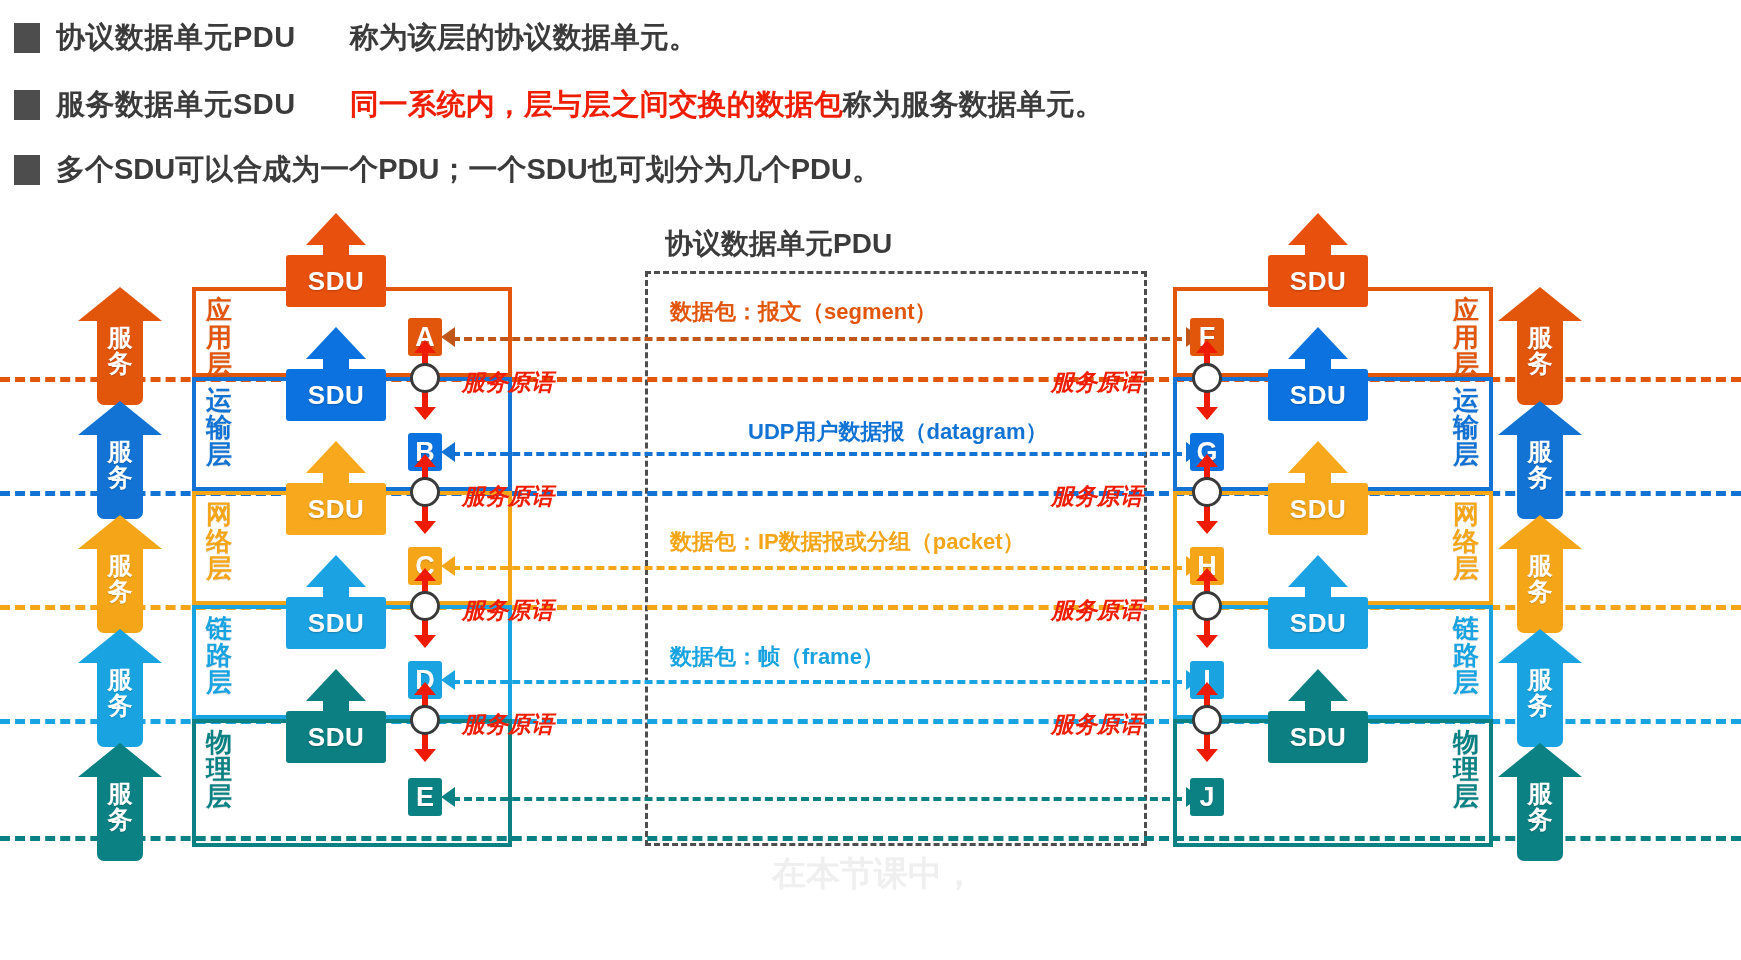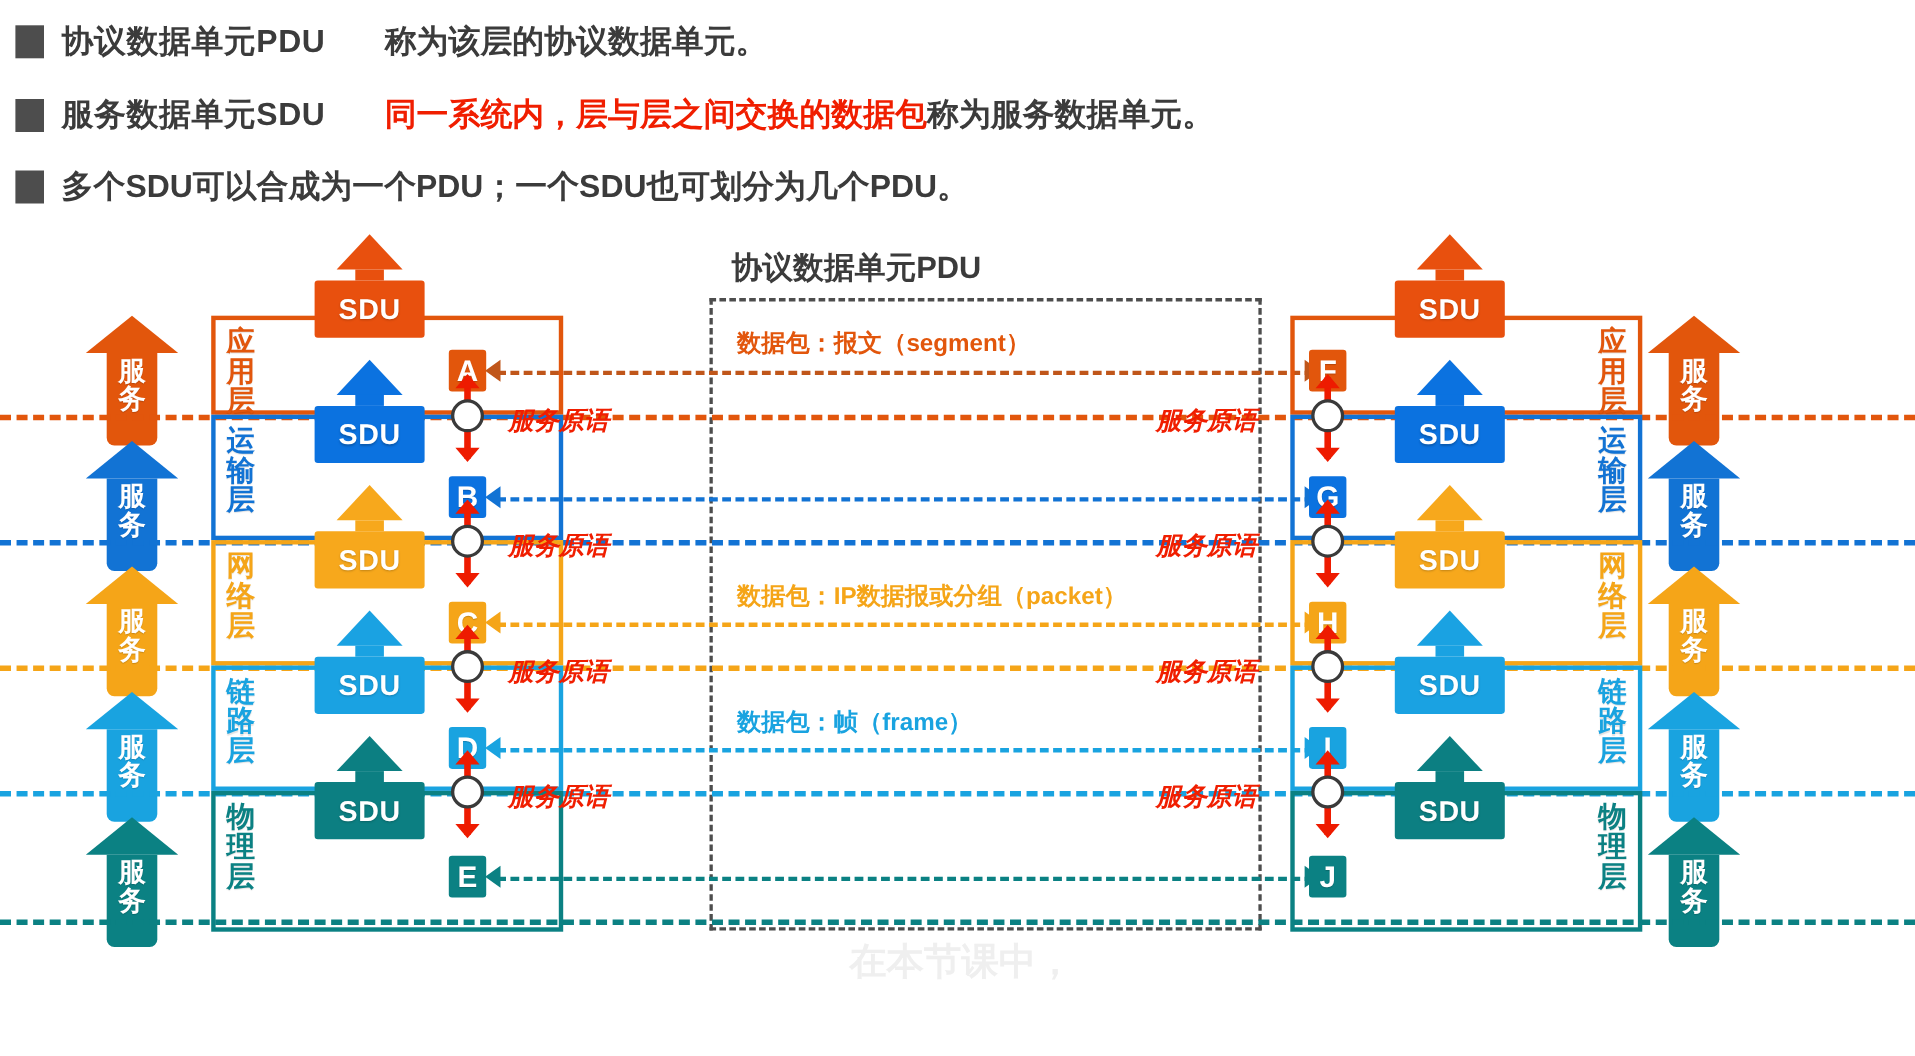--- a/index.html
+++ b/index.html
@@ -203,20 +203,21 @@
   <div class="arrowL" style="left:441px;top:122px;border-right:14px solid #c0561a;"></div>
   <div class="arrowR" style="left:1186px;top:122px;border-left:14px solid #c0561a;"></div>
   <div class="pdutext" style="left:670px;top:92px;color:#e2560c;">数据包：报文（segment）</div>
   <div class="flow" style="left:0px;top:172px;width:1741px;border-top:5px dashed #e2560c;"></div>
 
   <div class="flow" style="left:452px;top:247px;width:742px;border-top:4px dashed #1273d4;"></div>
   <div class="arrowL" style="left:441px;top:237px;border-right:14px solid #1273d4;"></div>
   <div class="arrowR" style="left:1186px;top:237px;border-left:14px solid #1273d4;"></div>
   <div class="pdutext" style="left:670px;top:182px;color:#1273d4;">
     <br>
+    <span style="margin-left:78px;display:inline-block;">UDP用户数据报（datagram）</span>
   </div>
   <div class="flow" style="left:0px;top:286px;width:1741px;border-top:5px dashed #1273d4;"></div>
 
   <div class="flow" style="left:452px;top:361px;width:742px;border-top:4px dashed #f5a518;"></div>
   <div class="arrowL" style="left:441px;top:351px;border-right:14px solid #f5a518;"></div>
   <div class="arrowR" style="left:1186px;top:351px;border-left:14px solid #f5a518;"></div>
   <div class="pdutext" style="left:670px;top:322px;color:#f5a518;">数据包：IP数据报或分组（packet）</div>
   <div class="flow" style="left:0px;top:400px;width:1741px;border-top:5px dashed #f5a518;"></div>
 
   <div class="flow" style="left:452px;top:475px;width:742px;border-top:4px dashed #19a3e0;"></div>

